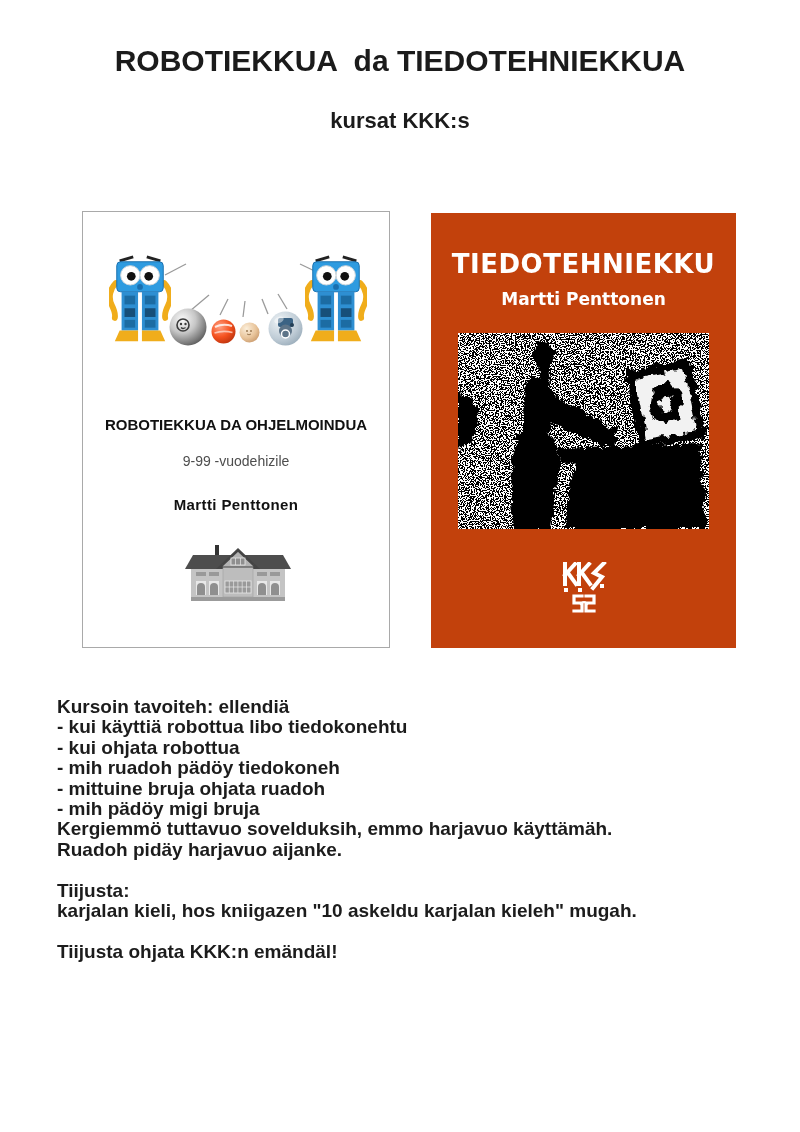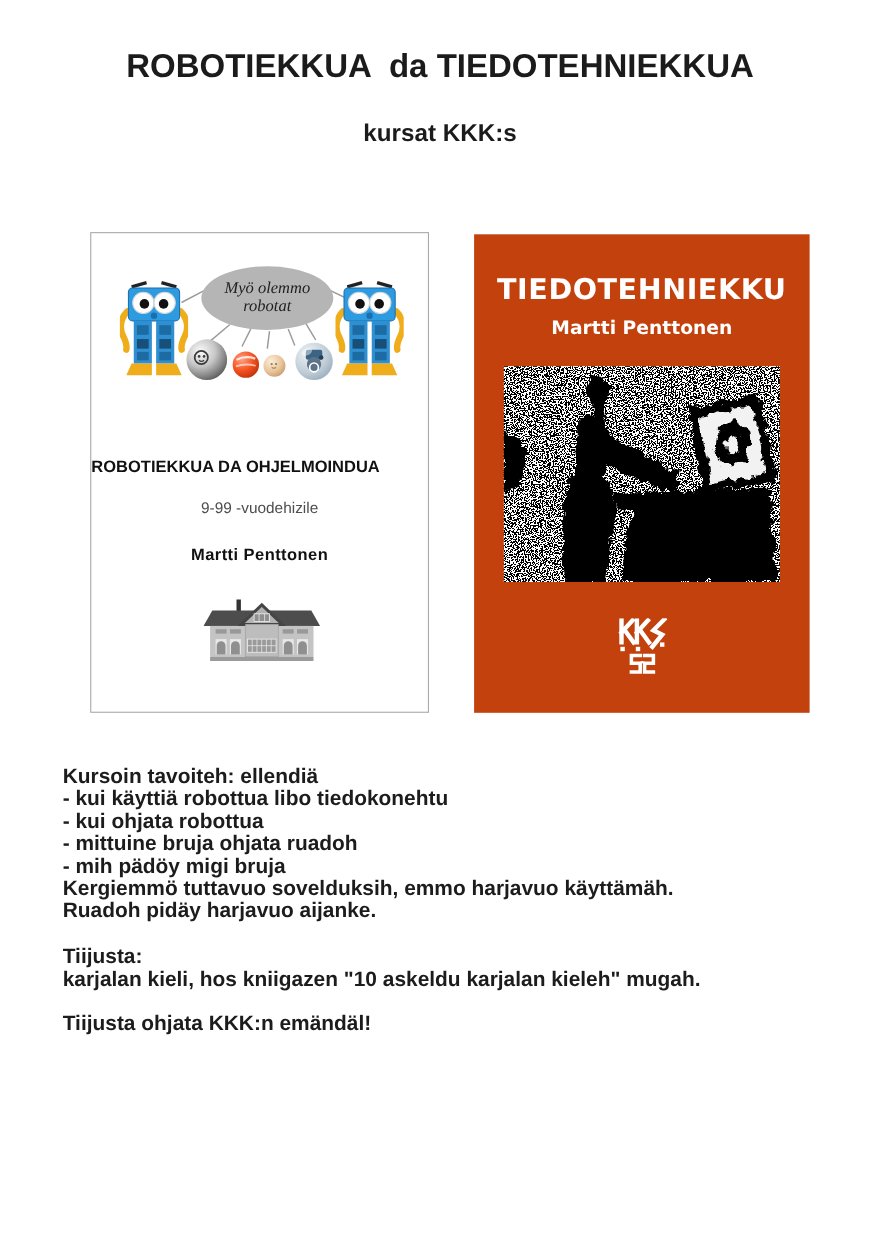--- a/index.html
+++ b/index.html
@@ -21,21 +21,21 @@
   .robot-right{left:222px;top:42px;transform:scaleX(-1);}
   .bubble{position:absolute;left:100px;top:30px;width:120px;height:58px;border-radius:50%;
           background:#b5b5b5;display:flex;flex-direction:column;align-items:center;justify-content:center;
           font-family:"Liberation Serif","DejaVu Serif",serif;font-style:italic;
           font-size:15px;line-height:17px;color:#1f1f1f;}
   .ball{position:absolute;}
   .ball-sphero{left:86px;top:96px;width:38px;height:38px;}
   .ball-red{left:128px;top:107px;width:25px;height:25px;}
   .ball-beige{left:156px;top:110px;width:21px;height:21px;}
   .ball-clear{left:185px;top:99px;width:35px;height:35px;}
-  .cl-title{position:absolute;top:204px;left:0;right:0;
+  .cl-title{position:absolute;top:204px;left:0;right:0;text-align:center;
             font-size:15px;font-weight:bold;color:#111;}
   .cl-subtitle{position:absolute;top:231px;left:0;right:0;text-align:center;
             font-size:14px;color:#4d4d4d;margin-top:10px;}
   .cl-author{position:absolute;top:284px;left:0;right:0;text-align:center;
             font-size:15px;font-weight:bold;color:#111;letter-spacing:.4px;}
   .house{position:absolute;left:102px;top:331px;width:106px;height:58px;}
 
   
   .cover-right{position:absolute;left:431px;top:213px;width:305px;height:435px;background:#c2410c;}
   .cr-title{position:absolute;top:36px;left:0;right:0;text-align:center;
@@ -90,24 +90,20 @@
       <rect x="16" y="43" width="11" height="9" fill="#1c6ca3"></rect>
       <rect x="37" y="43" width="11" height="9" fill="#1c6ca3"></rect>
       <rect x="16" y="56" width="11" height="9" fill="#174f79"></rect>
       <rect x="37" y="56" width="11" height="9" fill="#174f79"></rect>
       <rect x="16" y="68" width="11" height="8" fill="#1c6ca3"></rect>
       <rect x="37" y="68" width="11" height="8" fill="#1c6ca3"></rect>
       <polygon points="11,79 30,79 30,90 6,90" fill="#f0ad1b"></polygon>
       <polygon points="34,79 53,79 58,90 34,90" fill="#f0ad1b"></polygon>
     </svg>
 
-    <div class="bubble">
-      <span>Myö olemmo</span>
-      <span>robotat</span>
-    </div>
 
     <svg class="robot robot-right" viewBox="0 0 64 96">
       <path d="M11,7 L25,3" stroke="#222" stroke-width="3" fill="none"></path>
       <path d="M39,3 L53,7" stroke="#222" stroke-width="3" fill="none"></path>
       <path d="M7,30 C1,36 -1,45 3,53 C5,57 7,61 6,66" stroke="#f0ad1b" stroke-width="6" fill="none" stroke-linecap="round"></path>
       <path d="M57,30 C63,36 65,45 61,53 C59,57 57,61 58,66" stroke="#f0ad1b" stroke-width="6" fill="none" stroke-linecap="round"></path>
       <rect x="8" y="8" width="48" height="31" rx="4" fill="#2e9be0" stroke="#1a6fae"></rect>
       <circle cx="22" cy="22" r="10" fill="#fff" stroke="#cfd6da"></circle>
       <circle cx="42" cy="22" r="10" fill="#fff" stroke="#cfd6da"></circle>
       <circle cx="23" cy="23" r="4.5" fill="#111"></circle>
@@ -285,20 +281,21 @@
         <path d="M25,34 H33 V41 H25 V49 H33"></path>
         <path d="M20,42 q3,-4 6,0" stroke-width="2"></path>
       </g>
     </svg>
   </div>
 
   <div class="body-text">
     <div class="body-line">Kursoin tavoiteh: ellendiä</div>
     <div class="body-line">- kui käyttiä robottua libo tiedokonehtu</div>
     <div class="body-line">- kui ohjata robottua</div>
+    <div class="body-line">- mih ruadoh pädöy tiedokoneh</div>
     <div class="body-line">- mittuine bruja ohjata ruadoh</div>
     <div class="body-line">- mih pädöy migi bruja</div>
     <div class="body-line">Kergiemmö tuttavuo sovelduksih, emmo harjavuo käyttämäh.</div>
     <div class="body-line">Ruadoh pidäy harjavuo aijanke.</div>
     <div class="body-line"></div>
     <div class="body-line">Tiijusta:</div>
     <div class="body-line">karjalan kieli, hos kniigazen "10 askeldu karjalan kieleh" mugah.</div>
     <div class="body-line"></div>
     <div class="body-line">Tiijusta ohjata KKK:n emändäl!</div>
   </div>

